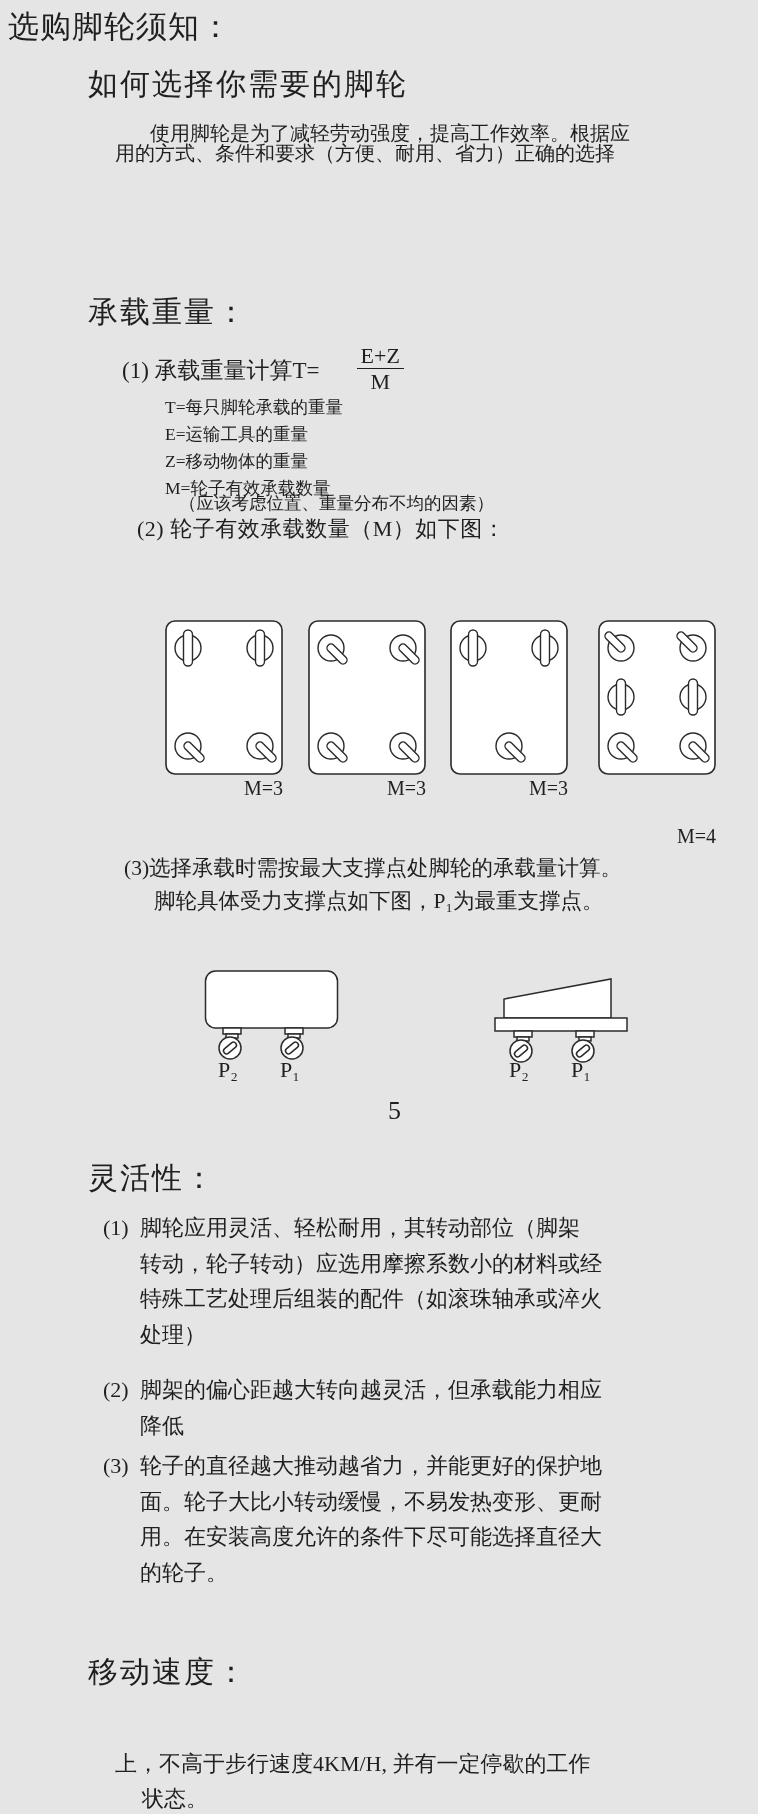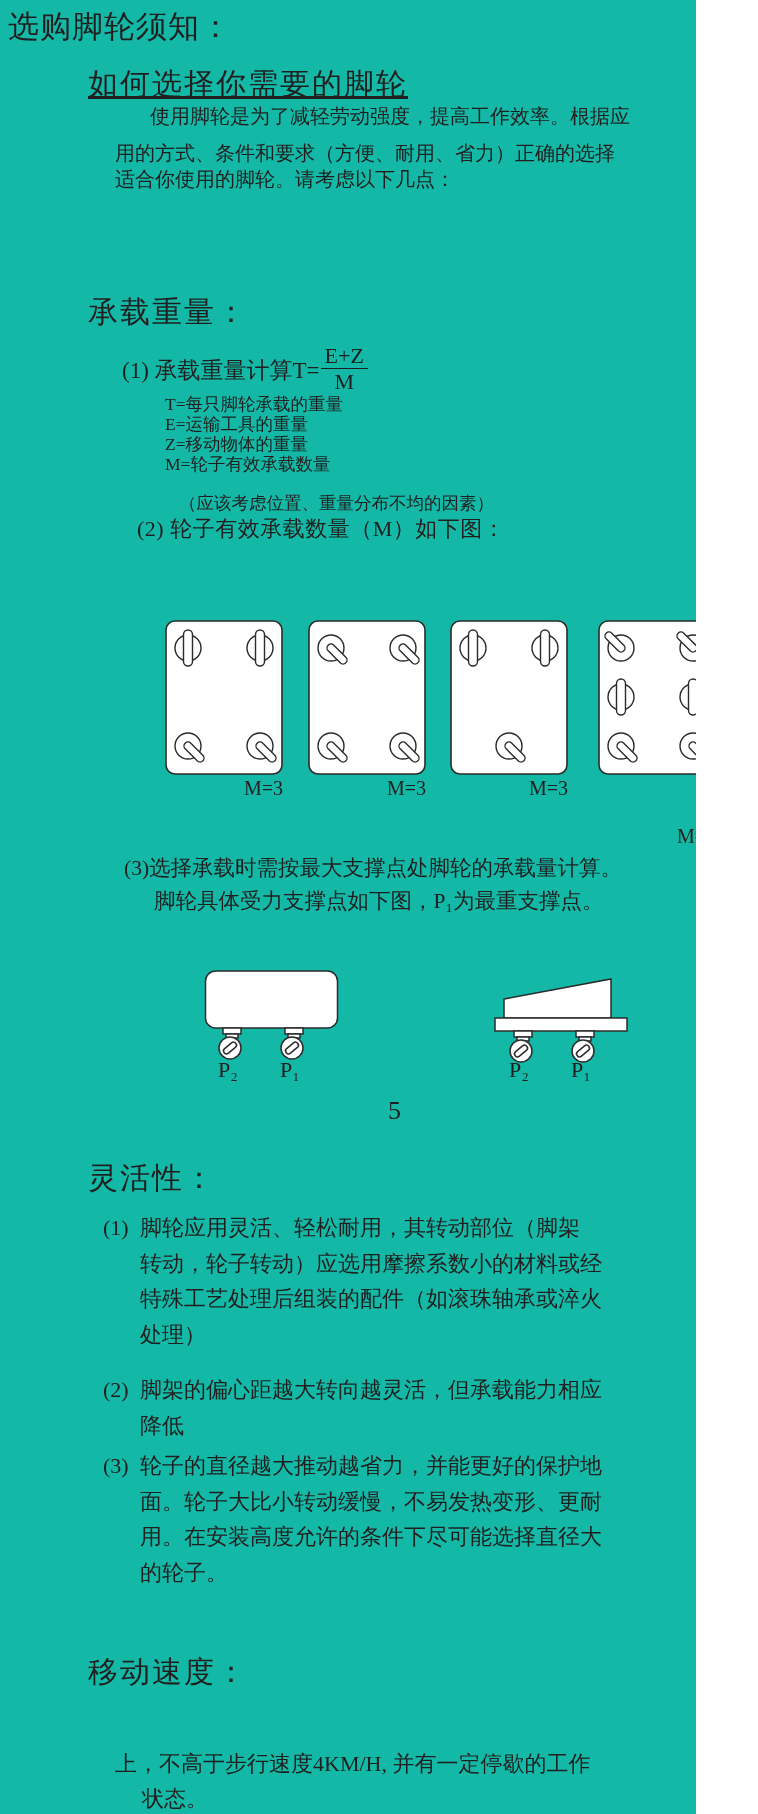--- a/index.html
+++ b/index.html
@@ -1,29 +1,29 @@
 <!DOCTYPE html>
 <html><head>
 <meta charset="utf-8">
 <style>
   html,body{margin:0;padding:0;background:#ffffff;}
   .page{
-    position:relative;width:696px;height:1814px;background:#14b8a6;
+    position:relative;width:758px;height:1814px;background:#e5e5e5;
     font-family:"Liberation Serif","DejaVu Serif",serif;
     color:#1f1f1f;overflow:hidden;
   }
   .abs{position:absolute;}
   .doc-title{font-size:31px;letter-spacing:1px;}
   .sec-heading{font-size:30px;letter-spacing:2px;}
   .intro-line{font-size:20px;white-space:nowrap;}
   .formula-line{font-size:23px;display:flex;align-items:center;}
   .frac{display:inline-flex;flex-direction:column;align-items:center;
         font-size:22px;line-height:1.15;margin-left:1px;transform:translateY(-2px);}
   .frac .num{border-bottom:1.6px solid #1f1f1f;padding:0 4px;}
-  .defs{font-size:17.5px;line-height:20px;white-space:pre-line;}
+  .defs{font-size:17.5px;line-height:27px;white-space:pre-line;}
   .def-note{font-size:17.5px;}
   .item2-line{font-size:22px;letter-spacing:0.5px;}
   .m-label{font-size:20px;text-align:right;font-family:"Liberation Serif","DejaVu Serif",serif;}
   .item3-line{font-size:21.5px;white-space:nowrap;text-align:center;}
   .p-label{font-size:22px;}
   .page-num{font-size:26px;}
   .flex-item{display:flex;font-size:22px;line-height:35.5px;}
   .flex-item .marker{flex:0 0 37px;}
   .flex-item .content{white-space:pre-line;}
   .speed-line{font-size:22px;white-space:nowrap;}
@@ -32,28 +32,27 @@
     fill:#ffffff;stroke:#2b2b2b;stroke-width:1.5;
   }
 </style>
 </head>
 <body>
 
 <div class="page">
 
   <div class="abs doc-title" style="left:8px;top:6px;">选购脚轮须知：</div>
 
-  <div class="abs sec-heading" style="left:88px;top:64px;text-decoration:underline;">如何选择你需要的脚轮</div>
-  <div class="abs intro-line" style="left:150px;top:103px;">使用脚轮是为了减轻劳动强度，提高工作效率。根据应</div>
+  <div class="abs sec-heading" style="left:88px;top:64px;">如何选择你需要的脚轮</div>
+  <div class="abs intro-line" style="left:150px;top:120px;">使用脚轮是为了减轻劳动强度，提高工作效率。根据应</div>
   <div class="abs intro-line" style="left:115px;top:140px;">用的方式、条件和要求（方便、耐用、省力）正确的选择</div>
-  <div class="abs intro-line" style="left:115px;top:166px;">适合你使用的脚轮。请考虑以下几点：</div>
 
   <div class="abs sec-heading" style="left:88px;top:292px;">承载重量：</div>
 
-  <div class="abs formula-line" style="left:122px;top:345px;">
+  <div class="abs formula-line" style="left:122px;top:345px;gap:36px;">
     <span>(1) 承载重量计算T=</span>
     <span class="frac">
       <span class="num">E+Z</span>
       <span class="den">M</span>
     </span>
   </div>
 
   <div class="abs defs" style="left:165px;top:394px;">T=每只脚轮承载的重量
 E=运输工具的重量
 Z=移动物体的重量

